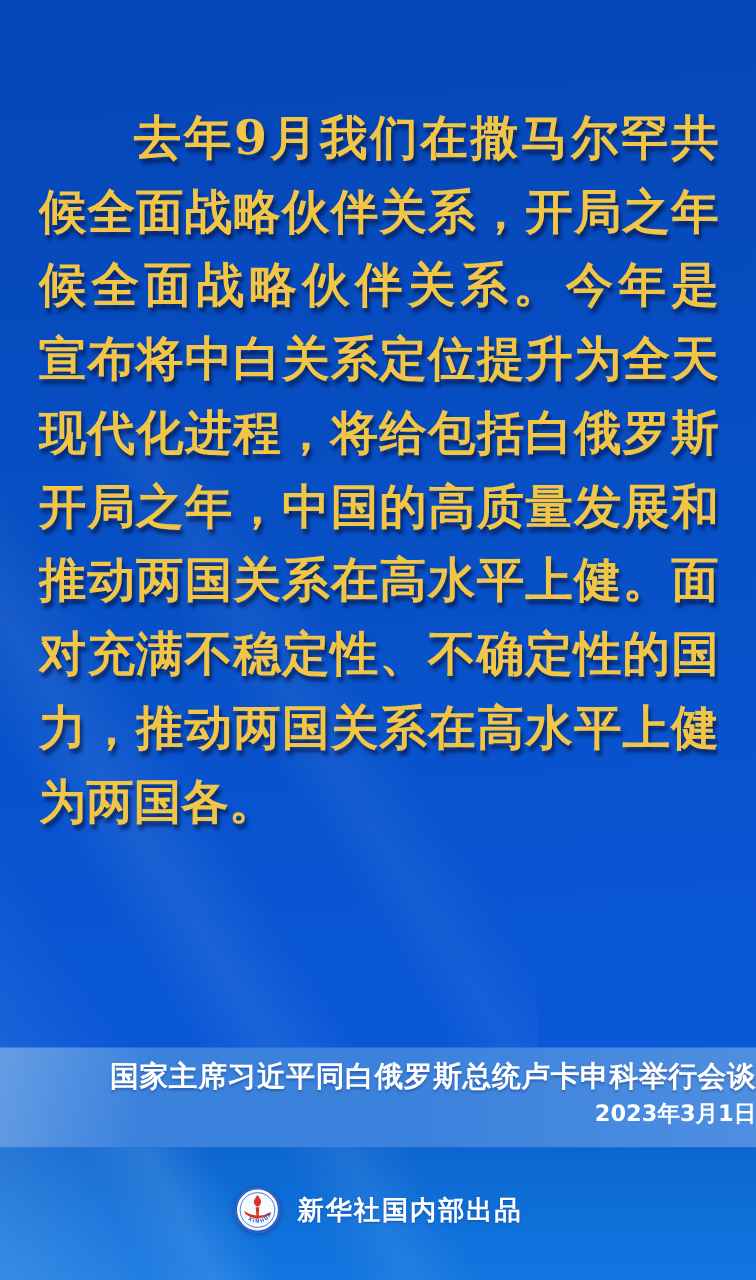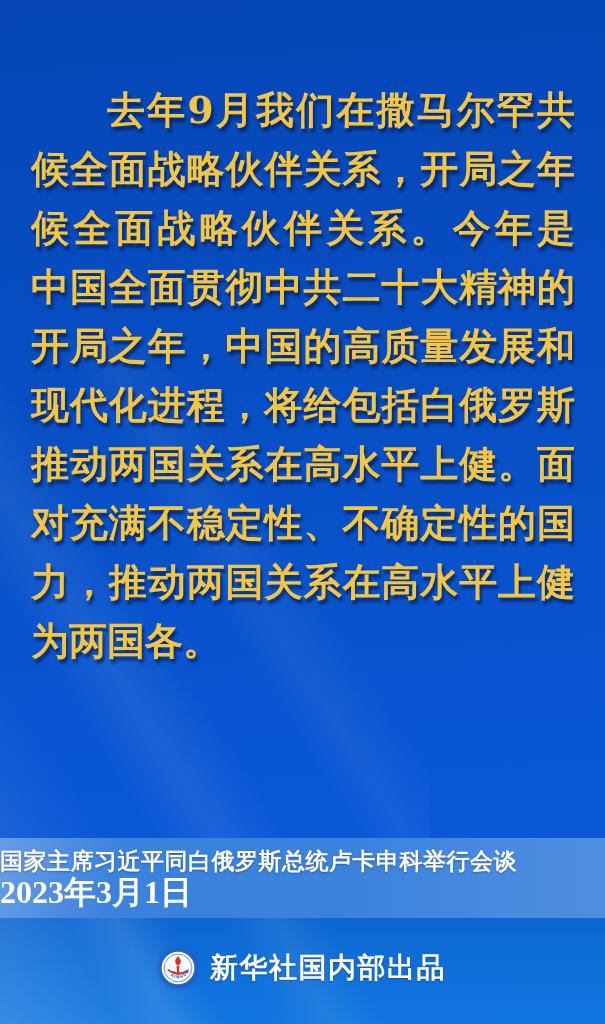--- a/index.html
+++ b/index.html
@@ -31,53 +31,53 @@
   .qline { height:59px; line-height:59px; text-align:justify; text-align-last:justify; overflow:hidden; }
   .qline.first { text-indent:2em; }
   .qline.last  { text-align-last:left; }
 
   .band {
     position:absolute; top:838px; left:0; width:605px; height:80px;
     background:
       linear-gradient(102deg, rgba(255,255,255,0.22) 0%, rgba(255,255,255,0) 20%),
       linear-gradient(to right, rgba(255,255,255,0) 55%, rgba(255,255,255,0.10) 100%),
       var(--caption_band,#3b82dd);
-    color:var(--caption_text,#ffffff); text-align:left;font-family:Liberation Serif, serif;
+    color:var(--caption_text,#ffffff); text-align:right;
   }
   .band-title { margin-top:9px; font-size:23px; font-weight:bold; line-height:30px; letter-spacing:0.5px;
                 text-shadow:0 1px 2px rgba(10,30,90,0.35); }
-  .band-date  { font-size:32px; font-weight:bold; line-height:30px; }
+  .band-date  { font-size:18px; font-weight:bold; line-height:30px; }
 
   .footer {
     position:absolute; top:918px; left:0; width:605px; height:106px;
     background:
       linear-gradient(62deg, rgba(255,255,255,0.16) 0%, rgba(255,255,255,0) 30%),
       linear-gradient(62deg, rgba(255,255,255,0) 18%, rgba(255,255,255,0.10) 26%, rgba(255,255,255,0) 34%),
       linear-gradient(62deg, rgba(255,255,255,0) 42%, rgba(255,255,255,0.07) 50%, rgba(255,255,255,0) 58%),
       linear-gradient(180deg, #0d66d0 0%, var(--footer_bg,#0f70da) 55%, #1276e0 100%);
   }
   .footer-row { display:flex; align-items:center; justify-content:center; gap:13px; margin-top:31px; }
   .logo { width:38px; height:38px; display:block; filter:drop-shadow(0 1px 2px rgba(10,30,90,0.4)); }
-  .credit { color:#ffffff; font-size:28px; font-weight:bold; letter-spacing:1.5px;
+  .credit { color:#ffffff; font-size:21px; font-weight:bold; letter-spacing:1.5px;
             text-shadow:0 1px 2px rgba(10,30,90,0.35); }
 </style>
 </head>
 <body>
 
 <div class="poster">
 
   <div class="rays-main"></div>
 
   <div class="quote">
     <div class="qline first">去年9月我们在撒马尔罕共同</div>
     <div class="qline">候全面战略伙伴关系，开局之年</div>
     <div class="qline">候全面战略伙伴关系。今年是</div>
-    <div class="qline">中国全面贯彻中共二十大精神的</div>
+    <div class="qline">宣布将中白关系定位提升为全天</div>
+    <div class="qline">现代化进程，将给包括白俄罗斯</div>
     <div class="qline">开局之年，中国的高质量发展和</div>
-    <div class="qline">现代化进程，将给包括白俄罗斯</div>
     <div class="qline">推动两国关系在高水平上健。面</div>
     <div class="qline">对充满不稳定性、不确定性的国</div>
     <div class="qline">力，推动两国关系在高水平上健</div>
     <div class="qline last">为两国各。</div>
   </div>
 
   <div class="band">
     <div class="band-title">国家主席习近平同白俄罗斯总统卢卡申科举行会谈</div>
     <div class="band-date">2023年3月1日</div>
   </div>

